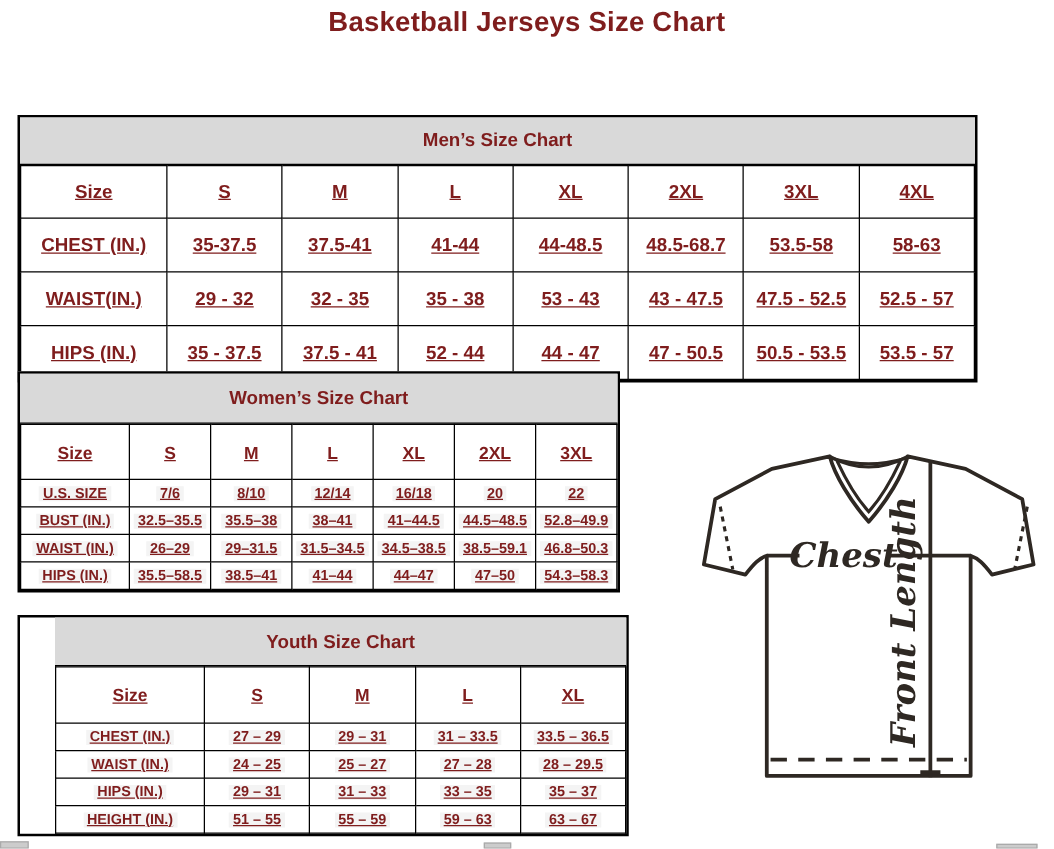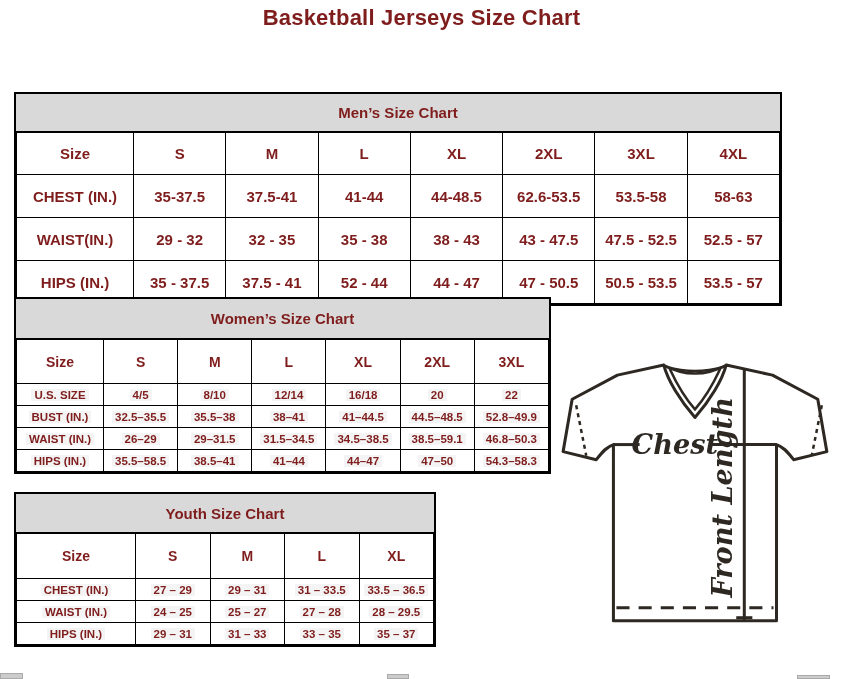--- a/index.html
+++ b/index.html
@@ -10,38 +10,38 @@
   .page-title {
     position:absolute; top:5px; left:0; right:0;
     text-align:center; font-size:22px; font-weight:bold; letter-spacing:.2px;
   }
   .chart { position:absolute; border:2px solid #000; background:#fff; box-sizing:border-box; }
   .caption {
     background:#d9d9d9; border-bottom:1px solid #000;
     display:flex; align-items:center; justify-content:center;
     font-weight:bold; font-size:15px;
   }
-  table { border-collapse:collapse; width:100%; table-layout:fixed; }
+  table { border-collapse:collapse; width:100%; table-layout:fixed;text-decoration:underline; }
   th, td { border:1px solid #000; text-align:center; vertical-align:middle;
            font-weight:bold; padding:0; }
   
   .mens  { left:14px; top:63px;  width:768px;margin-top:29px; }
   .mens .caption { height:37px; }
   .mens th, .mens td { font-size:15px; }
   .mens tr.hdr  > * { height:41px; }
   .mens tr.data > * { height:42px; }
   .mens .rowlabel { width:116px; }
   
-  .womens { left:14px; top:297px; width:537px; }
+  .womens { left:14px; top:297px; width:482px; }
   .womens .caption { height:39px; }
   .womens tr.hdr  > * { height:43px; font-size:14px; }
   .womens tr.data > * { height:21px; font-size:11.5px; }
   .womens .rowlabel { width:86px; }
   
-  .youth { left:14px; top:492px; width:422px; }
+  .youth { left:14px; top:492px; width:489px;padding-left:28px; }
   .youth .caption { height:38px; }
   .youth tr.hdr  > * { height:44px; font-size:14px; }
   .youth tr.data > * { height:21px; font-size:11.5px; }
   .youth .rowlabel { width:118px; }
   
   .hl { background:#f4f4f4; padding:0 3px; }
   
   .diagram { position:absolute; left:559px; top:358px; width:282px; height:302px; }
   .diagram text {
     font-family:"DejaVu Serif","Liberation Serif",serif;
@@ -73,30 +73,30 @@
             <th>2XL</th>
             <th>3XL</th>
             <th>4XL</th>
           </tr>
           <tr class="data">
             <th class="rowlabel"><span>CHEST (IN.)</span></th>
             <td><span>35-37.5</span></td>
             <td><span>37.5-41</span></td>
             <td><span>41-44</span></td>
             <td><span>44-48.5</span></td>
-            <td><span>62.6-53.5</span></td>
+            <td><span>48.5-68.7</span></td>
             <td><span>53.5-58</span></td>
             <td><span>58-63</span></td>
           </tr>
           <tr class="data">
             <th class="rowlabel"><span>WAIST(IN.)</span></th>
             <td><span>29 - 32</span></td>
             <td><span>32 - 35</span></td>
             <td><span>35 - 38</span></td>
-            <td><span>38 - 43</span></td>
+            <td><span>53 - 43</span></td>
             <td><span>43 - 47.5</span></td>
             <td><span>47.5 - 52.5</span></td>
             <td><span>52.5 - 57</span></td>
           </tr>
           <tr class="data">
             <th class="rowlabel"><span>HIPS (IN.)</span></th>
             <td><span>35 - 37.5</span></td>
             <td><span>37.5 - 41</span></td>
             <td><span>52 - 44</span></td>
             <td><span>44 - 47</span></td>
@@ -116,21 +116,21 @@
             <th class="rowlabel">Size</th>
             <th>S</th>
             <th>M</th>
             <th>L</th>
             <th>XL</th>
             <th>2XL</th>
             <th>3XL</th>
           </tr>
           <tr class="data">
             <th class="rowlabel"><span class="hl">U.S. SIZE</span></th>
-            <td><span class="hl">4/5</span></td>
+            <td><span class="hl">7/6</span></td>
             <td><span class="hl">8/10</span></td>
             <td><span class="hl">12/14</span></td>
             <td><span class="hl">16/18</span></td>
             <td><span class="hl">20</span></td>
             <td><span class="hl">22</span></td>
           </tr>
           <tr class="data">
             <th class="rowlabel"><span class="hl">BUST (IN.)</span></th>
             <td><span class="hl">32.5–35.5</span></td>
             <td><span class="hl">35.5–38</span></td>
@@ -186,20 +186,27 @@
             <td><span class="hl">27 – 28</span></td>
             <td><span class="hl">28 – 29.5</span></td>
           </tr>
           <tr class="data">
             <th class="rowlabel"><span class="hl">HIPS (IN.)</span></th>
             <td><span class="hl">29 – 31</span></td>
             <td><span class="hl">31 – 33</span></td>
             <td><span class="hl">33 – 35</span></td>
             <td><span class="hl">35 – 37</span></td>
           </tr>
+          <tr class="data">
+            <th class="rowlabel"><span class="hl">HEIGHT (IN.)</span></th>
+            <td><span class="hl">51 – 55</span></td>
+            <td><span class="hl">55 – 59</span></td>
+            <td><span class="hl">59 – 63</span></td>
+            <td><span class="hl">63 – 67</span></td>
+          </tr>
         </tbody>
       </table>
   </div>
 
   <svg class="diagram" viewBox="0 0 280 300" width="282" height="302" aria-hidden="true">
 
     <g fill="#ffffff" stroke="#2e2823" stroke-width="3" stroke-linejoin="round" stroke-linecap="round">
       <path d="M104 7 L58 17 L13 41 L4 93 L37 101 C44 92 48 88 54 86 L54 261 L216 261 L216 86 C222 88 226 92 233 101 L266 93 L257 41 L212 17 L166 7 C162 22 150 42 135 59 C120 42 108 22 104 7 Z"></path>
     </g>
 

